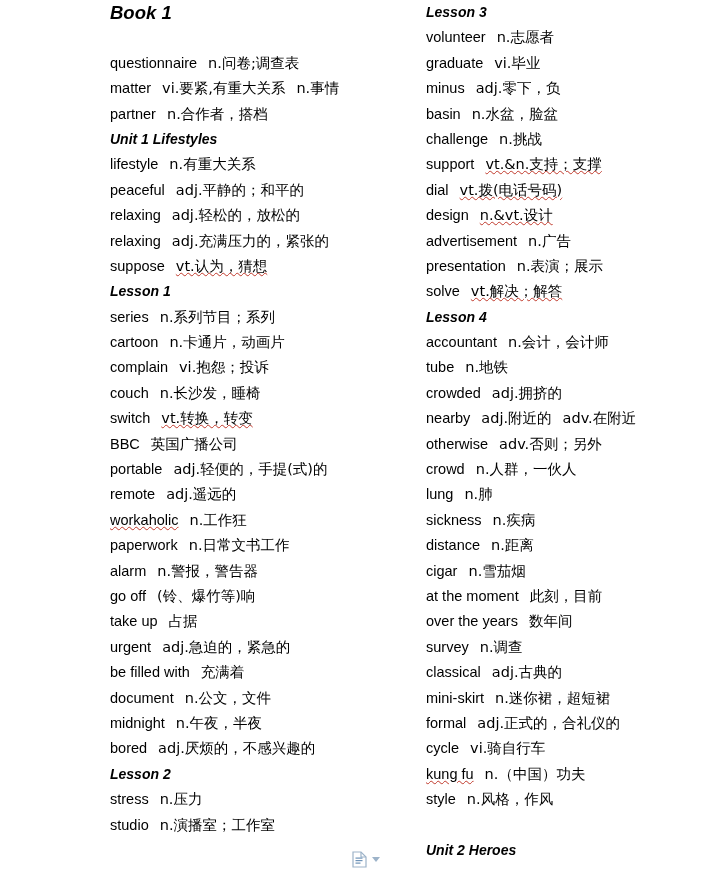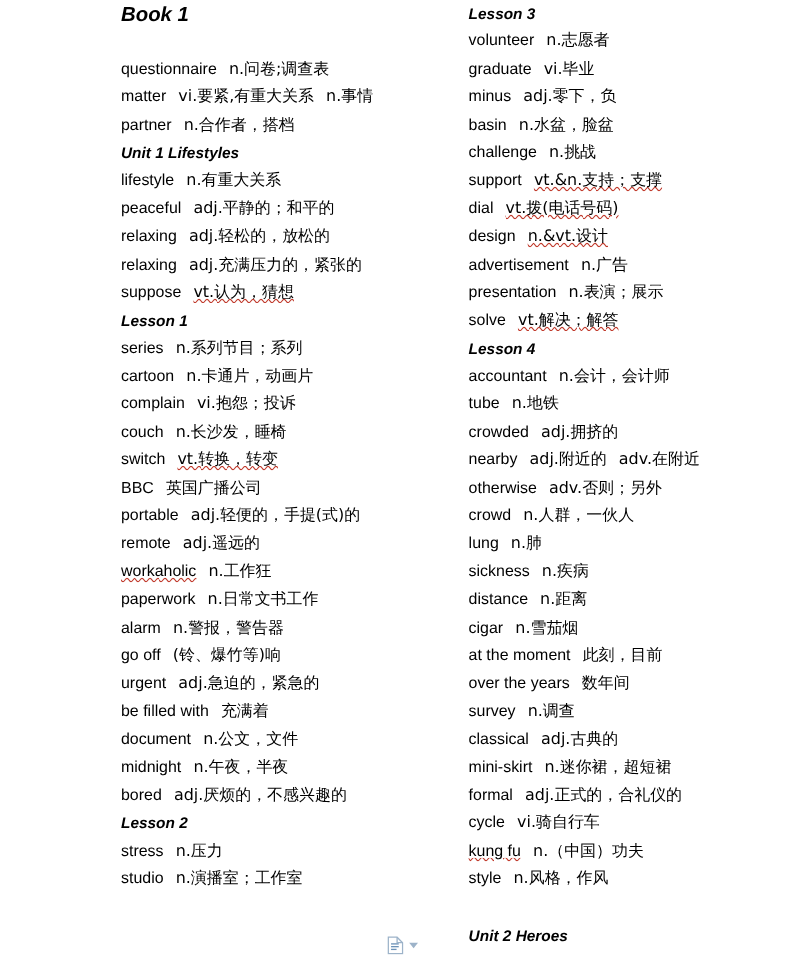--- a/index.html
+++ b/index.html
@@ -118,20 +118,21 @@
       <div class="entry"><span class="w">complain</span><span class="gap1"></span><span class="pos cn">vi.抱怨；投诉</span></div>
       <div class="entry"><span class="w">couch</span><span class="gap1"></span><span class="pos cn">n.长沙发，睡椅</span></div>
       <div class="entry"><span class="w">switch</span><span class="gap1"></span><span class="pos cn sp">vt.转换，转变</span></div>
       <div class="entry"><span class="w">BBC</span><span class="gap1"></span><span class="pos cn">英国广播公司</span></div>
       <div class="entry"><span class="w">portable</span><span class="gap1"></span><span class="pos cn">adj.轻便的，手提(式)的</span></div>
       <div class="entry"><span class="w">remote</span><span class="gap1"></span><span class="pos cn">adj.遥远的</span></div>
       <div class="entry"><span class="w sp">workaholic</span><span class="gap1"></span><span class="pos cn">n.工作狂</span></div>
       <div class="entry"><span class="w">paperwork</span><span class="gap1"></span><span class="pos cn">n.日常文书工作</span></div>
       <div class="entry"><span class="w">alarm</span><span class="gap1"></span><span class="pos cn">n.警报，警告器</span></div>
       <div class="entry"><span class="w">go off</span><span class="gap1"></span><span class="pos cn">(铃、爆竹等)响</span></div>
+      <div class="entry"><span class="w">take up</span><span class="gap1"></span><span class="pos cn">占据</span></div>
       <div class="entry"><span class="w">urgent</span><span class="gap1"></span><span class="pos cn">adj.急迫的，紧急的</span></div>
       <div class="entry"><span class="w">be filled with</span><span class="gap1"></span><span class="pos cn">充满着</span></div>
       <div class="entry"><span class="w">document</span><span class="gap1"></span><span class="pos cn">n.公文，文件</span></div>
       <div class="entry"><span class="w">midnight</span><span class="gap1"></span><span class="pos cn">n.午夜，半夜</span></div>
       <div class="entry"><span class="w">bored</span><span class="gap1"></span><span class="pos cn">adj.厌烦的，不感兴趣的</span></div>
       <div class="heading">Lesson 2</div>
       <div class="entry"><span class="w">stress</span><span class="gap1"></span><span class="pos cn">n.压力</span></div>
       <div class="entry"><span class="w">studio</span><span class="gap1"></span><span class="pos cn">n.演播室；工作室</span></div>
     </div>
   <div class="col col-right" id="col-right">

